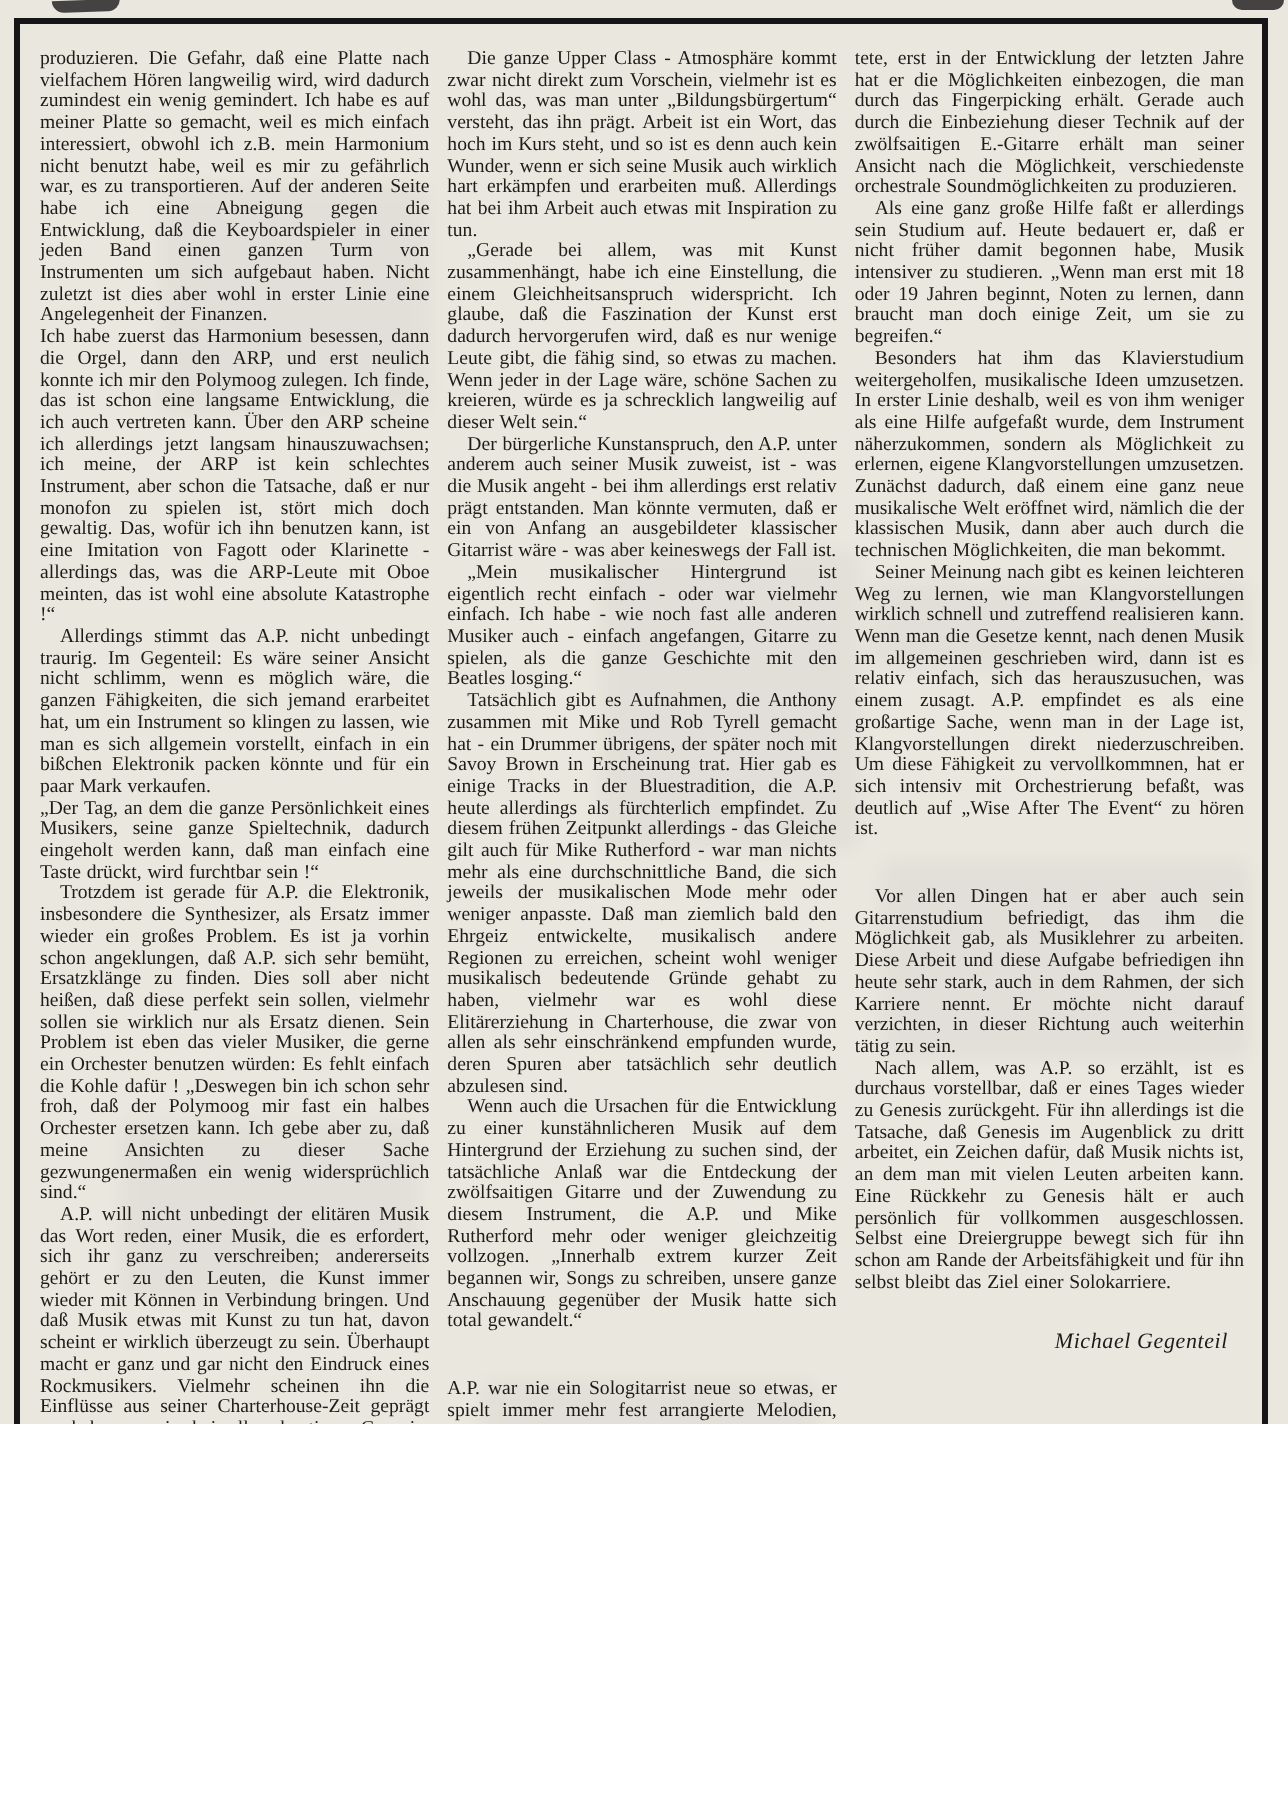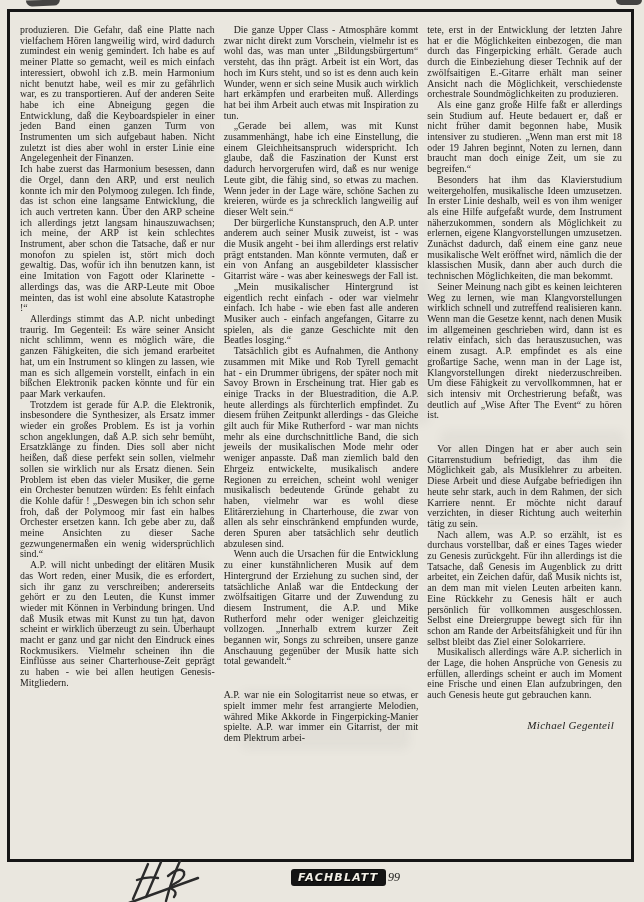--- a/index.html
+++ b/index.html
@@ -1,18 +1,18 @@
 <!DOCTYPE html>
 <html style="--paper: #eae7df; --ink: #1d1c1a; --frame: #161616; --logo_bg: #141414; --logo_fg: #f2efe6;"><head>
 <meta charset="utf-8">
 <style>
   html,body{margin:0;padding:0;}
   .page{
     position:relative;
-    width:644px;height:902px;
+    width:644px;height:712px;
     background:var(--paper,#eae7df);
     overflow:hidden;
     font-family:"Liberation Serif",serif;
     color:var(--ink,#1d1c1a);
   }
   
   .smudge{position:absolute;background:#1a1a1a;opacity:.8;}
   .smudge.tl{left:26px;top:0;width:34px;height:6px;border-radius:0 0 6px 6px;transform:rotate(-2deg);}
   .smudge.tr{right:2px;top:0;width:26px;height:5px;border-radius:0 0 5px 5px;}
   
@@ -76,41 +76,41 @@
   <div class="ghost" style="left:435px;top:290px;width:190px;height:45px;"></div>
   <div class="ghost" style="left:440px;top:430px;width:185px;height:100px;"></div>
   <div class="ghost" style="left:60px;top:560px;width:150px;height:90px;"></div>
   <div class="ghost" style="left:240px;top:690px;width:170px;height:60px;"></div>
 
   <div class="frame">
     <div class="col">
         <p class="para">produzieren. Die Gefahr, daß eine Platte nach vielfachem Hören langweilig wird, wird dadurch zumindest ein wenig gemindert. Ich habe es auf meiner Platte so gemacht, weil es mich einfach interessiert, obwohl ich z.B. mein Harmonium nicht benutzt habe, weil es mir zu gefährlich war, es zu transportieren. Auf der anderen Seite habe ich eine Abneigung gegen die Entwicklung, daß die Keyboardspieler in einer jeden Band einen ganzen Turm von Instrumenten um sich aufgebaut haben. Nicht zuletzt ist dies aber wohl in erster Linie eine Angelegenheit der Finanzen.</p>
         <p class="para">Ich habe zuerst das Harmonium besessen, dann die Orgel, dann den ARP, und erst neulich konnte ich mir den Polymoog zulegen. Ich finde, das ist schon eine langsame Entwicklung, die ich auch vertreten kann. Über den ARP scheine ich allerdings jetzt langsam hinauszuwachsen; ich meine, der ARP ist kein schlechtes Instrument, aber schon die Tatsache, daß er nur monofon zu spielen ist, stört mich doch gewaltig. Das, wofür ich ihn benutzen kann, ist eine Imitation von Fagott oder Klarinette - allerdings das, was die ARP-Leute mit Oboe meinten, das ist wohl eine absolute Katastrophe !“</p>
         <p class="para indent">Allerdings stimmt das A.P. nicht unbedingt traurig. Im Gegenteil: Es wäre seiner Ansicht nicht schlimm, wenn es möglich wäre, die ganzen Fähigkeiten, die sich jemand erarbeitet hat, um ein Instrument so klingen zu lassen, wie man es sich allgemein vorstellt, einfach in ein bißchen Elektronik packen könnte und für ein paar Mark verkaufen.</p>
+        <p class="para">„Der Tag, an dem die ganze Persönlichkeit eines Musikers, seine ganze Spieltechnik, dadurch eingeholt werden kann, daß man einfach eine Taste drückt, wird furchtbar sein !“</p>
         <p class="para indent">Trotzdem ist gerade für A.P. die Elektronik, insbesondere die Synthesizer, als Ersatz immer wieder ein großes Problem. Es ist ja vorhin schon angeklungen, daß A.P. sich sehr bemüht, Ersatzklänge zu finden. Dies soll aber nicht heißen, daß diese perfekt sein sollen, vielmehr sollen sie wirklich nur als Ersatz dienen. Sein Problem ist eben das vieler Musiker, die gerne ein Orchester benutzen würden: Es fehlt einfach die Kohle dafür ! „Deswegen bin ich schon sehr froh, daß der Polymoog mir fast ein halbes Orchester ersetzen kann. Ich gebe aber zu, daß meine Ansichten zu dieser Sache gezwungenermaßen ein wenig widersprüchlich sind.“</p>
         <p class="para indent">A.P. will nicht unbedingt der elitären Musik das Wort reden, einer Musik, die es erfordert, sich ihr ganz zu verschreiben; andererseits gehört er zu den Leuten, die Kunst immer wieder mit Können in Verbindung bringen. Und daß Musik etwas mit Kunst zu tun hat, davon scheint er wirklich überzeugt zu sein. Überhaupt macht er ganz und gar nicht den Eindruck eines Rockmusikers. Vielmehr scheinen ihn die Einflüsse aus seiner Charterhouse-Zeit geprägt zu haben - wie bei allen heutigen Genesis-Mitgliedern.</p>
       </div>
     <div class="col">
         <p class="para indent">Die ganze Upper Class - Atmosphäre kommt zwar nicht direkt zum Vorschein, vielmehr ist es wohl das, was man unter „Bildungsbürgertum“ versteht, das ihn prägt. Arbeit ist ein Wort, das hoch im Kurs steht, und so ist es denn auch kein Wunder, wenn er sich seine Musik auch wirklich hart erkämpfen und erarbeiten muß. Allerdings hat bei ihm Arbeit auch etwas mit Inspiration zu tun.</p>
         <p class="para indent">„Gerade bei allem, was mit Kunst zusammenhängt, habe ich eine Einstellung, die einem Gleichheitsanspruch widerspricht. Ich glaube, daß die Faszination der Kunst erst dadurch hervorgerufen wird, daß es nur wenige Leute gibt, die fähig sind, so etwas zu machen. Wenn jeder in der Lage wäre, schöne Sachen zu kreieren, würde es ja schrecklich langweilig auf dieser Welt sein.“</p>
         <p class="para indent">Der bürgerliche Kunstanspruch, den A.P. unter anderem auch seiner Musik zuweist, ist - was die Musik angeht - bei ihm allerdings erst relativ prägt entstanden. Man könnte vermuten, daß er ein von Anfang an ausgebildeter klassischer Gitarrist wäre - was aber keineswegs der Fall ist.</p>
-        <p class="para indent">„Mein musikalischer Hintergrund ist eigentlich recht einfach - oder war vielmehr einfach. Ich habe - wie eben fast alle anderen Musiker auch - einfach angefangen, Gitarre zu spielen, als die ganze Geschichte mit den Beatles losging.“</p>
+        <p class="para indent">„Mein musikalischer Hintergrund ist eigentlich recht einfach - oder war vielmehr einfach. Ich habe - wie noch fast alle anderen Musiker auch - einfach angefangen, Gitarre zu spielen, als die ganze Geschichte mit den Beatles losging.“</p>
         <p class="para indent">Tatsächlich gibt es Aufnahmen, die Anthony zusammen mit Mike und Rob Tyrell gemacht hat - ein Drummer übrigens, der später noch mit Savoy Brown in Erscheinung trat. Hier gab es einige Tracks in der Bluestradition, die A.P. heute allerdings als fürchterlich empfindet. Zu diesem frühen Zeitpunkt allerdings - das Gleiche gilt auch für Mike Rutherford - war man nichts mehr als eine durchschnittliche Band, die sich jeweils der musikalischen Mode mehr oder weniger anpasste. Daß man ziemlich bald den Ehrgeiz entwickelte, musikalisch andere Regionen zu erreichen, scheint wohl weniger musikalisch bedeutende Gründe gehabt zu haben, vielmehr war es wohl diese Elitärerziehung in Charterhouse, die zwar von allen als sehr einschränkend empfunden wurde, deren Spuren aber tatsächlich sehr deutlich abzulesen sind.</p>
         <p class="para indent">Wenn auch die Ursachen für die Entwicklung zu einer kunstähnlicheren Musik auf dem Hintergrund der Erziehung zu suchen sind, der tatsächliche Anlaß war die Entdeckung der zwölfsaitigen Gitarre und der Zuwendung zu diesem Instrument, die A.P. und Mike Rutherford mehr oder weniger gleichzeitig vollzogen. „Innerhalb extrem kurzer Zeit begannen wir, Songs zu schreiben, unsere ganze Anschauung gegenüber der Musik hatte sich total gewandelt.“</p>
         <p class="para gap">A.P. war nie ein Sologitarrist neue so etwas, er spielt immer mehr fest arrangierte Melodien, währed Mike Akkorde in Fingerpicking-Manier spielte. A.P. war immer ein Gitarrist, der mit dem Plektrum arbei-</p>
       </div>
     <div class="col">
       <div>
           <p class="para">tete, erst in der Entwicklung der letzten Jahre hat er die Möglichkeiten einbezogen, die man durch das Fingerpicking erhält. Gerade auch durch die Einbeziehung dieser Technik auf der zwölfsaitigen E.-Gitarre erhält man seiner Ansicht nach die Möglichkeit, verschiedenste orchestrale Soundmöglichkeiten zu produzieren.</p>
           <p class="para indent">Als eine ganz große Hilfe faßt er allerdings sein Studium auf. Heute bedauert er, daß er nicht früher damit begonnen habe, Musik intensiver zu studieren. „Wenn man erst mit 18 oder 19 Jahren beginnt, Noten zu lernen, dann braucht man doch einige Zeit, um sie zu begreifen.“</p>
           <p class="para indent">Besonders hat ihm das Klavierstudium weitergeholfen, musikalische Ideen umzusetzen. In erster Linie deshalb, weil es von ihm weniger als eine Hilfe aufgefaßt wurde, dem Instrument näherzukommen, sondern als Möglichkeit zu erlernen, eigene Klangvorstellungen umzusetzen. Zunächst dadurch, daß einem eine ganz neue musikalische Welt eröffnet wird, nämlich die der klassischen Musik, dann aber auch durch die technischen Möglichkeiten, die man bekommt.</p>
           <p class="para indent">Seiner Meinung nach gibt es keinen leichteren Weg zu lernen, wie man Klangvorstellungen wirklich schnell und zutreffend realisieren kann. Wenn man die Gesetze kennt, nach denen Musik im allgemeinen geschrieben wird, dann ist es relativ einfach, sich das herauszusuchen, was einem zusagt. A.P. empfindet es als eine großartige Sache, wenn man in der Lage ist, Klangvorstellungen direkt niederzuschreiben. Um diese Fähigkeit zu vervollkommnen, hat er sich intensiv mit Orchestrierung befaßt, was deutlich auf „Wise After The Event“ zu hören ist.</p>
           <p class="para indent gap">Vor allen Dingen hat er aber auch sein Gitarrenstudium befriedigt, das ihm die Möglichkeit gab, als Musiklehrer zu arbeiten. Diese Arbeit und diese Aufgabe befriedigen ihn heute sehr stark, auch in dem Rahmen, der sich Karriere nennt. Er möchte nicht darauf verzichten, in dieser Richtung auch weiterhin tätig zu sein.</p>
           <p class="para indent">Nach allem, was A.P. so erzählt, ist es durchaus vorstellbar, daß er eines Tages wieder zu Genesis zurückgeht. Für ihn allerdings ist die Tatsache, daß Genesis im Augenblick zu dritt arbeitet, ein Zeichen dafür, daß Musik nichts ist, an dem man mit vielen Leuten arbeiten kann. Eine Rückkehr zu Genesis hält er auch persönlich für vollkommen ausgeschlossen. Selbst eine Dreiergruppe bewegt sich für ihn schon am Rande der Arbeitsfähigkeit und für ihn selbst bleibt das Ziel einer Solokarriere.</p>
-          <p class="para indent">Musikalisch allerdings wäre A.P. sicherlich in der Lage, die hohen Ansprüche von Genesis zu erfüllen, allerdings scheint er auch im Moment eine Frische und einen Elan aufzubringen, den auch Genesis heute gut gebrauchen kann.</p>
         </div>
       <div class="byline">Michael Gegenteil</div>
     </div>
   </div>
 
   <div class="footer">
     <svg class="handwriting" width="76" height="46" viewBox="0 0 76 46" fill="none" stroke="#2b2b2b" stroke-width="2.4" stroke-linecap="round">
       <path d="M22 6 L7 41"></path>
       <path d="M35 4 L20 39"></path>
       <path d="M11 22 Q21 18 32 20"></path>

